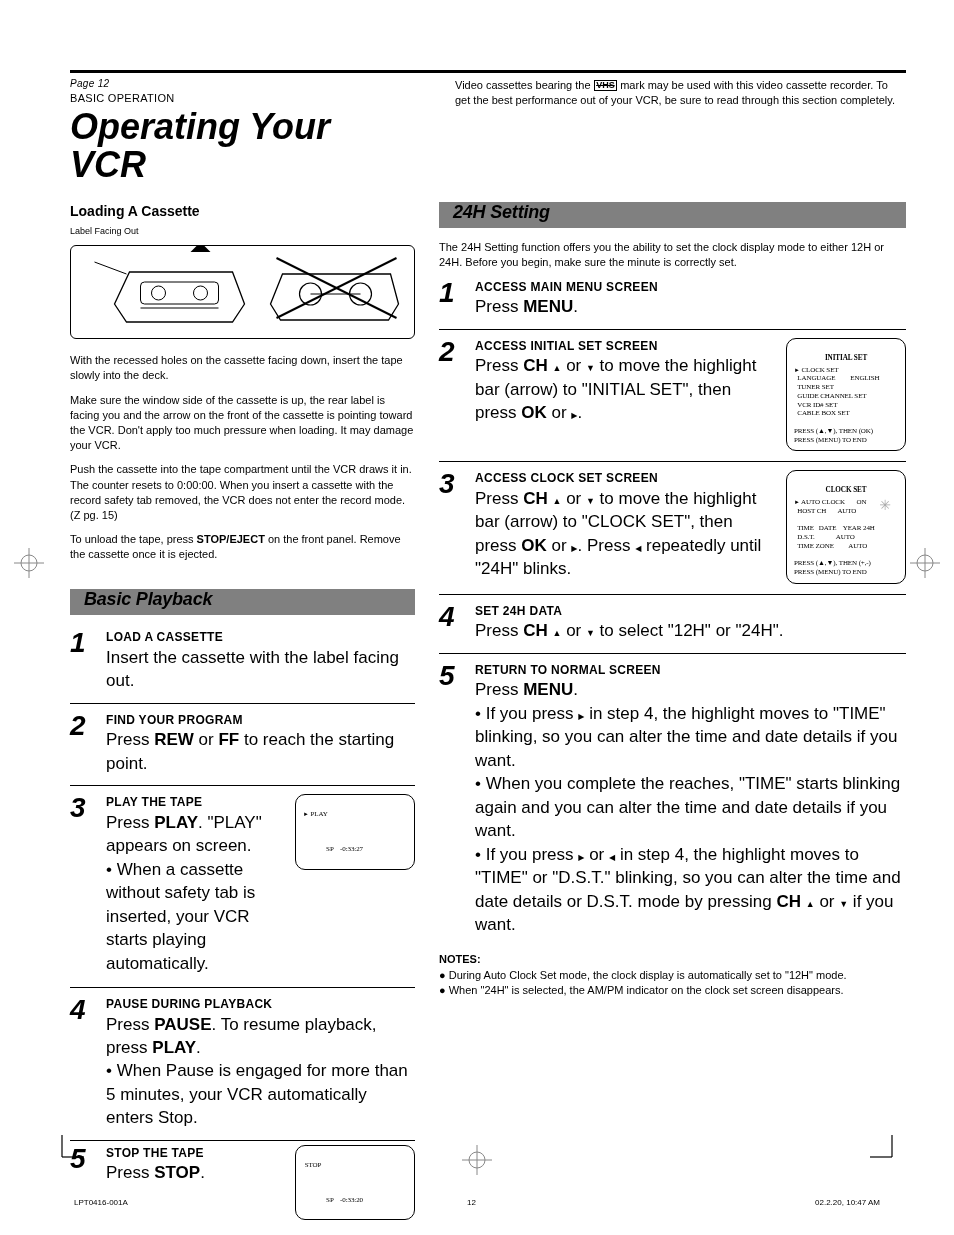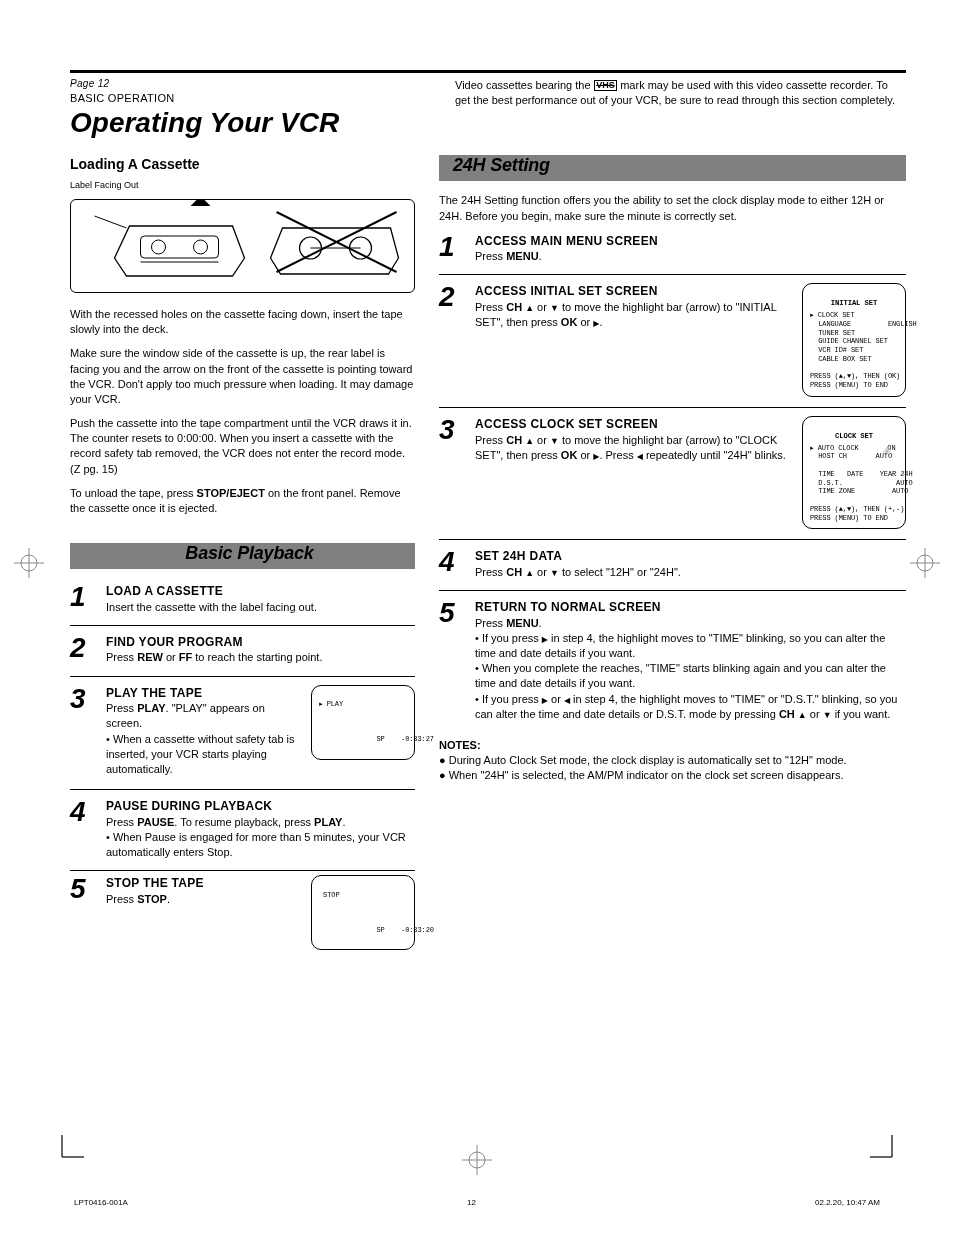--- a/index.html
+++ b/index.html
@@ -3,40 +3,40 @@
 <meta charset="utf-8">
 <style>
   * { box-sizing: border-box; margin: 0; padding: 0; }
   body { width: 954px; height: 1235px; font-family: Arial, Helvetica, sans-serif; position: relative; color: #000; background: #fff; }
   .page { padding: 70px 48px 40px 70px; position: relative; }
   .rule-heavy { border-top: 3px solid #000; margin-bottom: 3px; }
   .header-row { display: flex; gap: 40px; align-items: flex-start; padding-top: 2px; }
   .header-left { flex: 0 0 345px; }
   .header-right { flex: 1; }
   .header-super { font-size: 11px; font-weight: normal; letter-spacing: 0.3px; }
-  .header-main { font-size: 28px; font-weight: bold; font-style: italic; margin-top: 4px; line-height: 1.05; }
+  .header-main { font-size: 36px; font-weight: bold; font-style: italic; margin-top: 4px; line-height: 1.05; }
   .page-no { font-size: 10px; font-style: italic; letter-spacing: 0.3px; margin-bottom: 3px; }
   .vhs-line { font-size: 11px; line-height: 1.35; }
   .vhs-box { display: inline-block; border: 1.3px solid #000; padding: 0 1.5px; font-weight: bold; font-size: 9px; line-height: 1.05; vertical-align: 1px; text-decoration: line-through; }
   .cols { display: flex; gap: 24px; margin-top: 18px; }
   .col { flex: 1; font-size: 11px; line-height: 1.38; }
   .col.left { flex: 0 0 345px; }
   .para { margin-bottom: 9px; }
   .bodybold { font-weight: bold; }
   .illus { border: 1.5px solid #000; border-radius: 6px; height: 94px; margin: 8px 0 14px 0; position: relative; overflow: hidden; }
   .bar { background: #808080; color: #808080; height: 26px; position: relative; }
   .bar-title-wrap { position: absolute; left: 14px; right: 0; top: -2px; }
   .bar-title { font-size: 18px; font-weight: bold; font-style: italic; color: #000; letter-spacing: -0.2px; }
   .section-sep { border-top: 1px solid #000; margin: 10px 0 8px 0; }
   .step-row { display: flex; gap: 10px; margin-bottom: 2px; }
   .step-num { width: 26px; font-size: 28px; font-weight: bold; font-style: italic; line-height: 1; }
   .step-body { flex: 1; }
   .step-head { font-size: 12px; font-weight: bold; letter-spacing: 0.3px; text-transform: uppercase; }
-  .step-text { font-size: 11px; line-height: 1.38; }
-  .screen { border: 1.5px solid #000; border-radius: 10px; width: 104px; font-size: 7px; line-height: 1.25; padding: 6px 7px; white-space: pre; font-family: Liberation Mono, monospace; position: relative; letter-spacing: -0.1px; }
+  .step-text { font-size: 17px; line-height: 1.38; }
+  .screen { border: 1.5px solid #000; border-radius: 10px; width: 120px; font-size: 7px; line-height: 1.25; padding: 6px 7px; white-space: pre; font-family: Liberation Serif, serif; position: relative; letter-spacing: -0.1px; }
   .screen .title { font-size: 7.2px; font-weight: bold; text-align: center; margin-bottom: 3px; }
   .screen-row { display: flex; gap: 10px; align-items: flex-start; }
   .tri { font-size: 9px; line-height: 1; display: inline-block; vertical-align: 0; }
   .tri-up::before { content: "▲"; }
   .tri-dn::before { content: "▼"; }
   .tri-rt::before { content: "▶"; font-size: 8px; }
   .tri-lt::before { content: "◀"; font-size: 8px; }
   .ptr { font-size: 6px; }
   .clock-osd { position: relative; }
   .clock-osd .hands { position: absolute; right: 14px; top: 26px; font-size: 14px; color: #aaa; }
@@ -101,21 +101,21 @@
       <div class="para">With the recessed holes on the cassette facing down, insert the tape slowly into the deck.</div>
       <div class="para">Make sure the window side of the cassette is up, the rear label is facing you and the arrow on the front of the cassette is pointing toward the VCR. Don't apply too much pressure when loading. It may damage your VCR.</div>
       <div class="para">
         <span>Push the cassette into the tape compartment until the VCR draws it in. The counter resets to 0:00:00. When you insert a cassette with the record safety tab removed, the VCR does not enter the record mode. (</span><span>Z pg. 15</span><span>)</span>
       </div>
       <div class="para">
         <span>To unload the tape, press </span><span class="bodybold">STOP/EJECT</span><span> on the front panel. Remove the cassette once it is ejected.</span>
       </div>
 
       <div style="height:18px"></div>
-      <div style="position:relative;text-align:center;">
+      <div style="position:relative;">
         <div class="bar"></div>
         <div class="bar-title-wrap"><span class="bar-title">Basic Playback</span></div>
       </div>
       <div style="height:14px"></div>
 
       <div class="step-row">
         <div class="step-num">1</div>
         <div class="step-body">
           <div class="step-head">LOAD A CASSETTE</div>
           <div class="step-text">Insert the cassette with the label facing out.</div>

